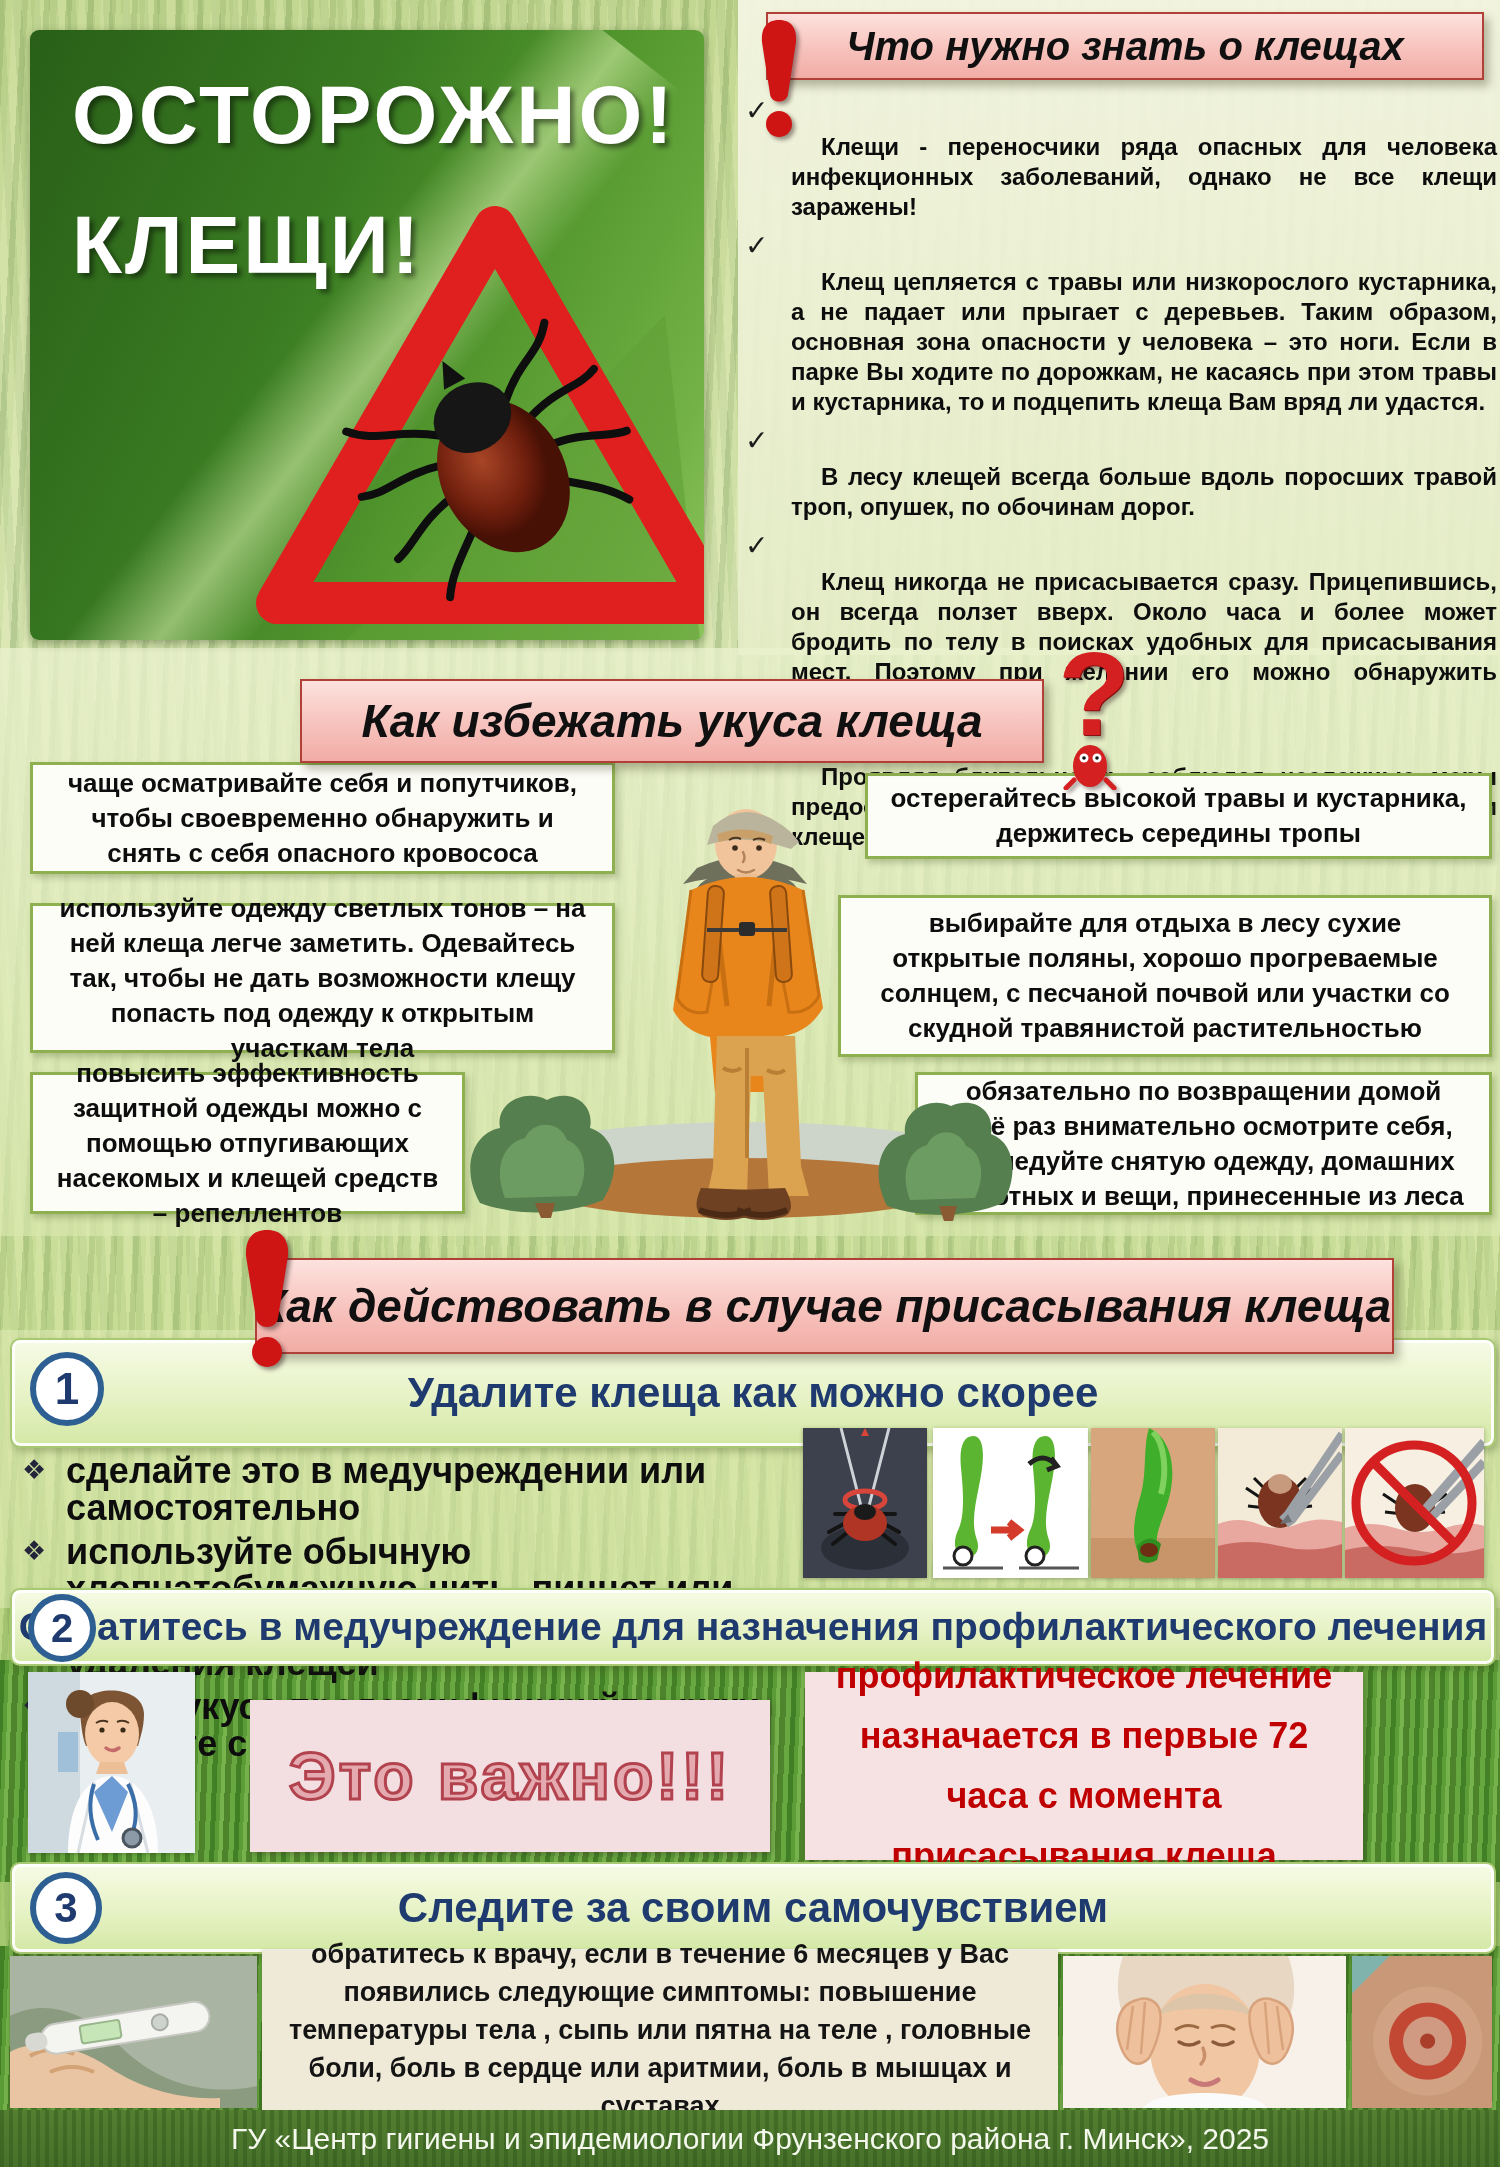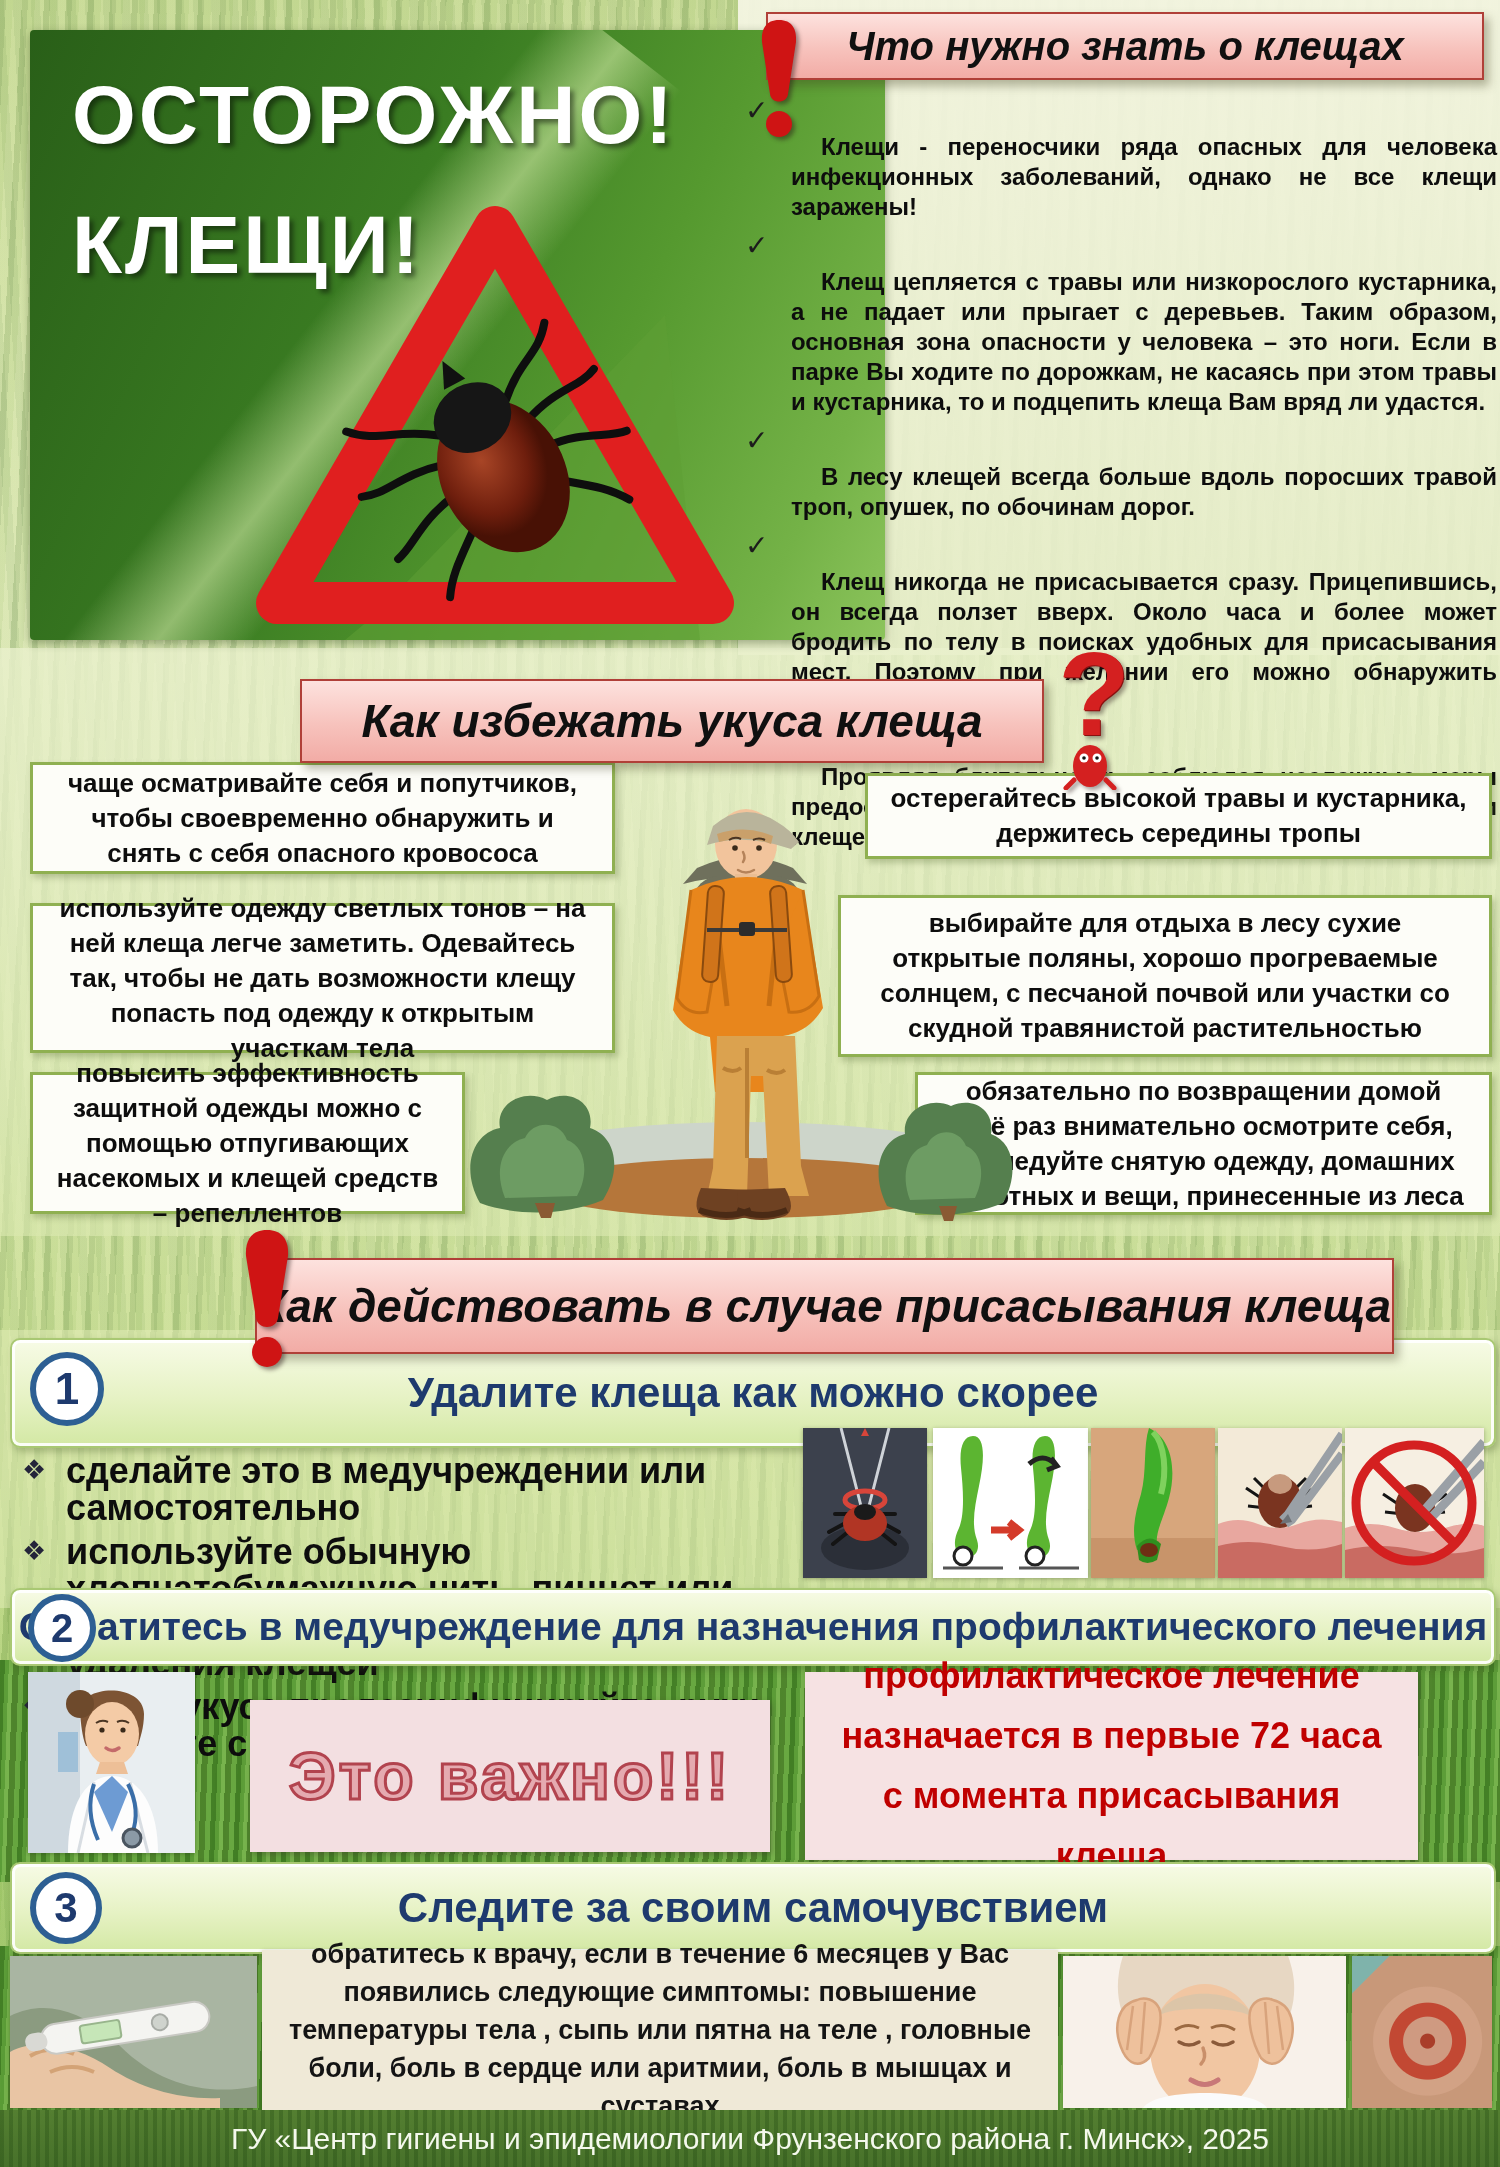--- a/index.html
+++ b/index.html
@@ -7,21 +7,21 @@
     font-family:"Liberation Sans","DejaVu Sans",sans-serif;
     background:
       repeating-linear-gradient(93deg, rgba(72,120,35,.18) 0 6px, rgba(150,190,90,.14) 6px 13px, rgba(215,232,160,.10) 13px 22px),
       repeating-linear-gradient(87deg, rgba(95,145,55,.15) 0 9px, rgba(180,210,120,.12) 9px 18px),
       linear-gradient(180deg,#ccdc9e 0%,#dce7b6 18%,#e6edc8 38%,#d8e6ac 55%,#cade96 68%,#a8cc72 82%,#86b656 100%);}
   .panel{position:absolute;z-index:0;}
   .grass{position:absolute;left:0;width:1500px;z-index:0;
     background:
       repeating-linear-gradient(92deg,#3c7a20 0 5px,#579a34 5px 9px,#74b24b 9px 13px,#477f26 13px 19px,#63a53d 19px 24px),
       linear-gradient(#4d8a2c,#3f7a22);}
-  .titlecard{position:absolute;left:30px;top:30px;width:855px;height:610px;z-index:2;border-radius:4px;overflow:hidden;
+  .titlecard{position:absolute;left:30px;top:30px;width:674px;height:610px;z-index:2;border-radius:9px;overflow:hidden;
     background:linear-gradient(115deg,#295f18 0%,#3a7c22 40%,#55992f 65%,#74b247 88%,#8cc45c 100%);
     box-shadow:0 3px 10px rgba(40,60,20,.4);}
   .titlecard .leaf{position:absolute;left:240px;top:-80px;width:150px;height:900px;background:linear-gradient(90deg,rgba(215,240,170,.0),rgba(220,242,175,.55),rgba(215,240,170,.0));transform:rotate(38deg);}
   .titleline{position:absolute;left:42px;color:#fff;font-weight:bold;font-size:82px;letter-spacing:3px;
     text-shadow:4px 4px 5px rgba(0,0,0,.45);}
   .pinkbanner{position:absolute;z-index:3;display:flex;align-items:center;justify-content:center;
     background:linear-gradient(180deg,#fde2de 0%,#f7c2bc 55%,#f2aca6 100%);
     border:2px solid #b04038;box-shadow:5px 6px 9px rgba(60,60,30,.35);
     color:#101010;font-weight:bold;font-style:italic;}
   .knowlist{position:absolute;left:745px;top:96px;width:752px;z-index:2;}
@@ -39,21 +39,21 @@
   .stepnum{position:absolute;z-index:4;background:#fff;border-radius:50%;border:6px solid #2d5f93;
     color:#1e3a6e;font-weight:bold;display:flex;align-items:center;justify-content:center;}
   .bullets{position:absolute;left:22px;top:1452px;width:800px;z-index:2;}
   .bitem{display:flex;margin-bottom:7px;}
   .bmark{flex:0 0 44px;font-size:27px;color:#24243a;line-height:37px;}
   .btext{font-size:36px;font-weight:bold;line-height:37px;color:#0d0d0d;}
   .tile{position:absolute;z-index:2;overflow:hidden;box-shadow:0 1px 4px rgba(40,50,20,.35);}
   .impbox{position:absolute;left:250px;top:1700px;width:520px;height:152px;z-index:2;background:#f3dfe1;
     box-shadow:2px 3px 6px rgba(60,40,40,.3);display:flex;align-items:center;justify-content:center;}
   .imptext{font-size:66px;font-weight:bold;color:#e5aab0;-webkit-text-stroke:3px #b2434e;letter-spacing:3px;}
-  .notebox{position:absolute;left:805px;top:1672px;width:613px;height:188px;z-index:2;background:#f6e2e3;
+  .notebox{position:absolute;left:805px;top:1672px;width:558px;height:188px;z-index:2;background:#f6e2e3;
     box-shadow:2px 3px 6px rgba(60,40,40,.3);display:flex;align-items:center;justify-content:center;
     text-align:center;color:#c00000;font-weight:bold;font-size:36px;line-height:60px;padding:0 28px;box-sizing:border-box;}
   .sympbox{position:absolute;left:262px;top:1950px;width:796px;height:160px;z-index:2;background:#efe9d7;
     display:flex;align-items:center;justify-content:center;text-align:center;
     font-weight:bold;font-size:27px;line-height:38px;color:#141414;padding:0 26px;box-sizing:border-box;
     box-shadow:0 1px 4px rgba(40,50,20,.3);}
   .footer{position:absolute;left:0;top:2110px;width:1500px;height:57px;z-index:3;
     background:repeating-linear-gradient(90deg,rgba(30,70,15,.30) 0 4px,rgba(255,255,255,0) 4px 9px),linear-gradient(#547f31,#47712a);
     display:flex;align-items:center;justify-content:center;color:#f4f8ec;font-size:30px;}
   .excl{position:absolute;z-index:5;filter:drop-shadow(3px 3px 2px rgba(40,20,20,.45));}

